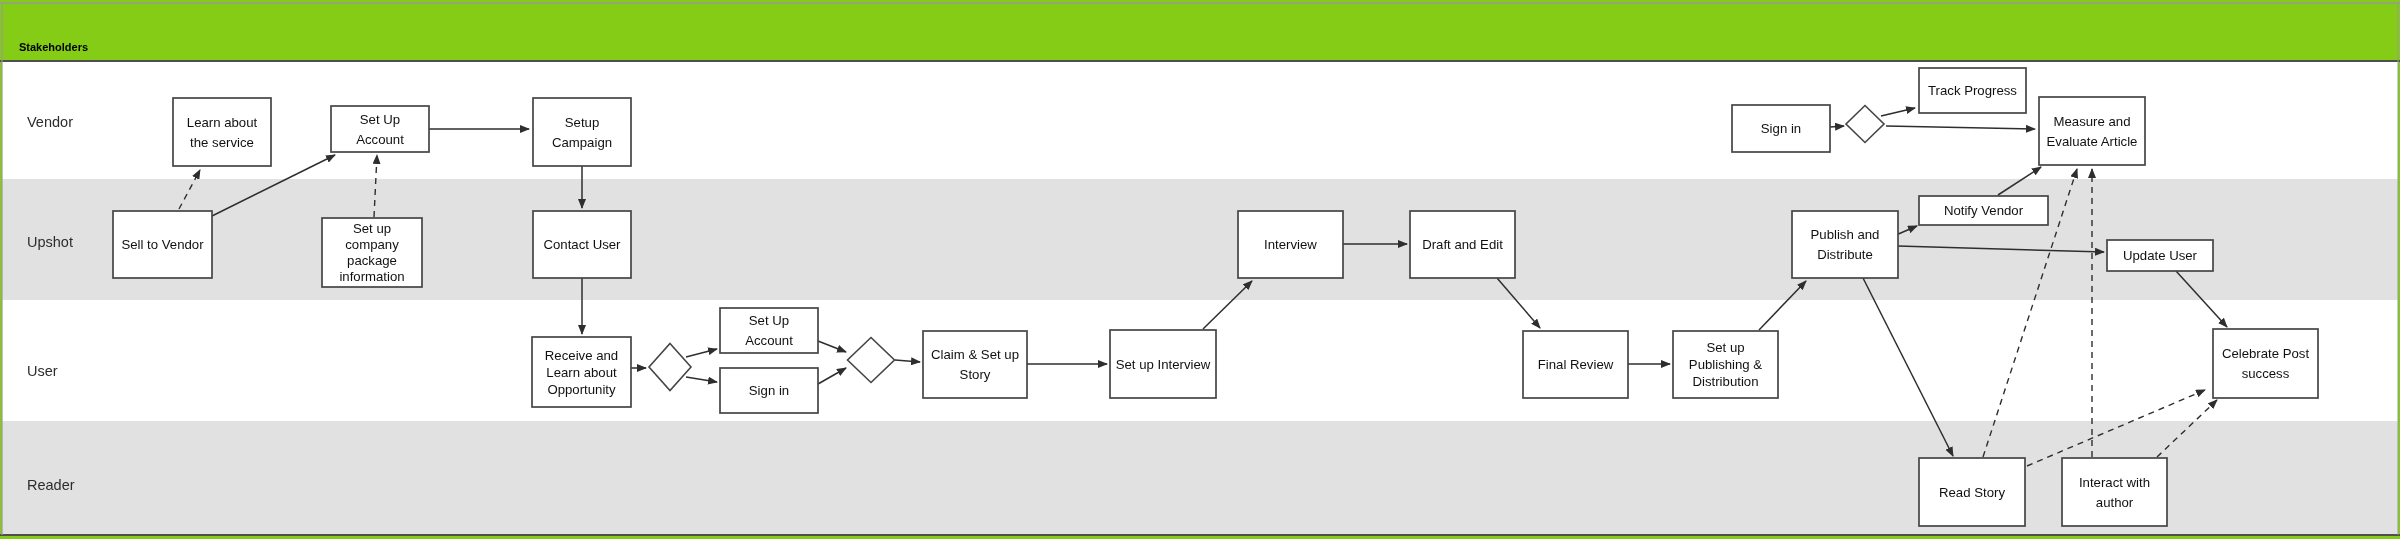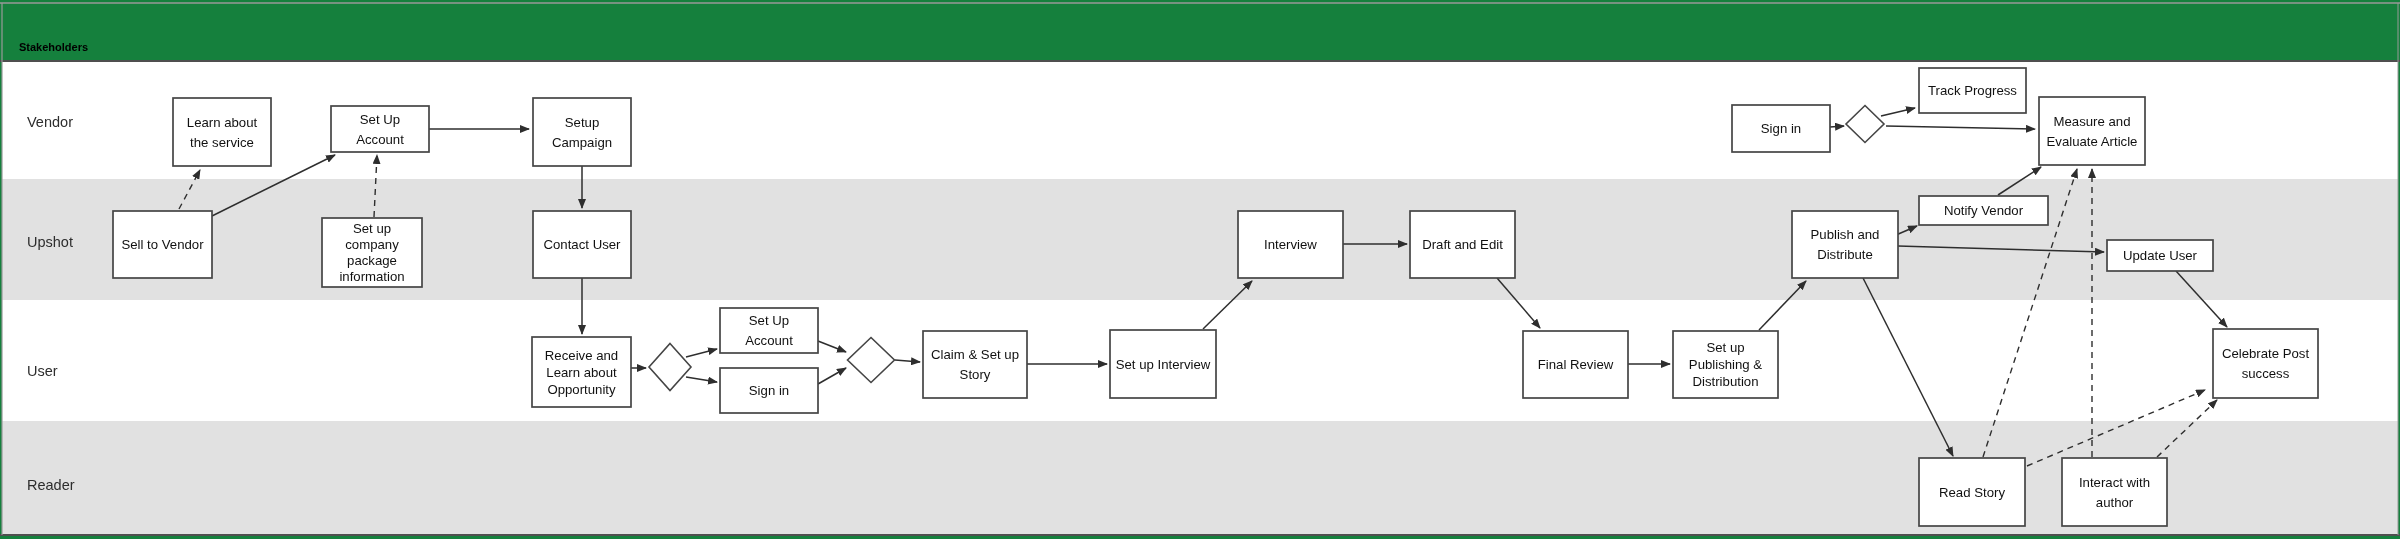--- a/index.html
+++ b/index.html
@@ -1,20 +1,20 @@
 <!DOCTYPE html>
 <html><head>
 <meta charset="utf-8">
 <style>
   html, body { margin: 0; padding: 0; background: #ffffff; }
   #stage {
     position: relative;
     width: 2400px;
     height: 539px;
-    background: #15803d;
+    background: #84cc16;
     font-family: "Liberation Sans", "DejaVu Sans", sans-serif;
   }
   svg { display: block; }
   svg text {
     font-family: "Liberation Sans", "DejaVu Sans", sans-serif;
     fill: #111111;
   }
   .node-label { font-size: 13.2px; }
   .lane-label { font-size: 14.5px; fill: #2d2d2d; }
   .header-label { font-size: 11px; font-weight: bold; fill: #000000; }

